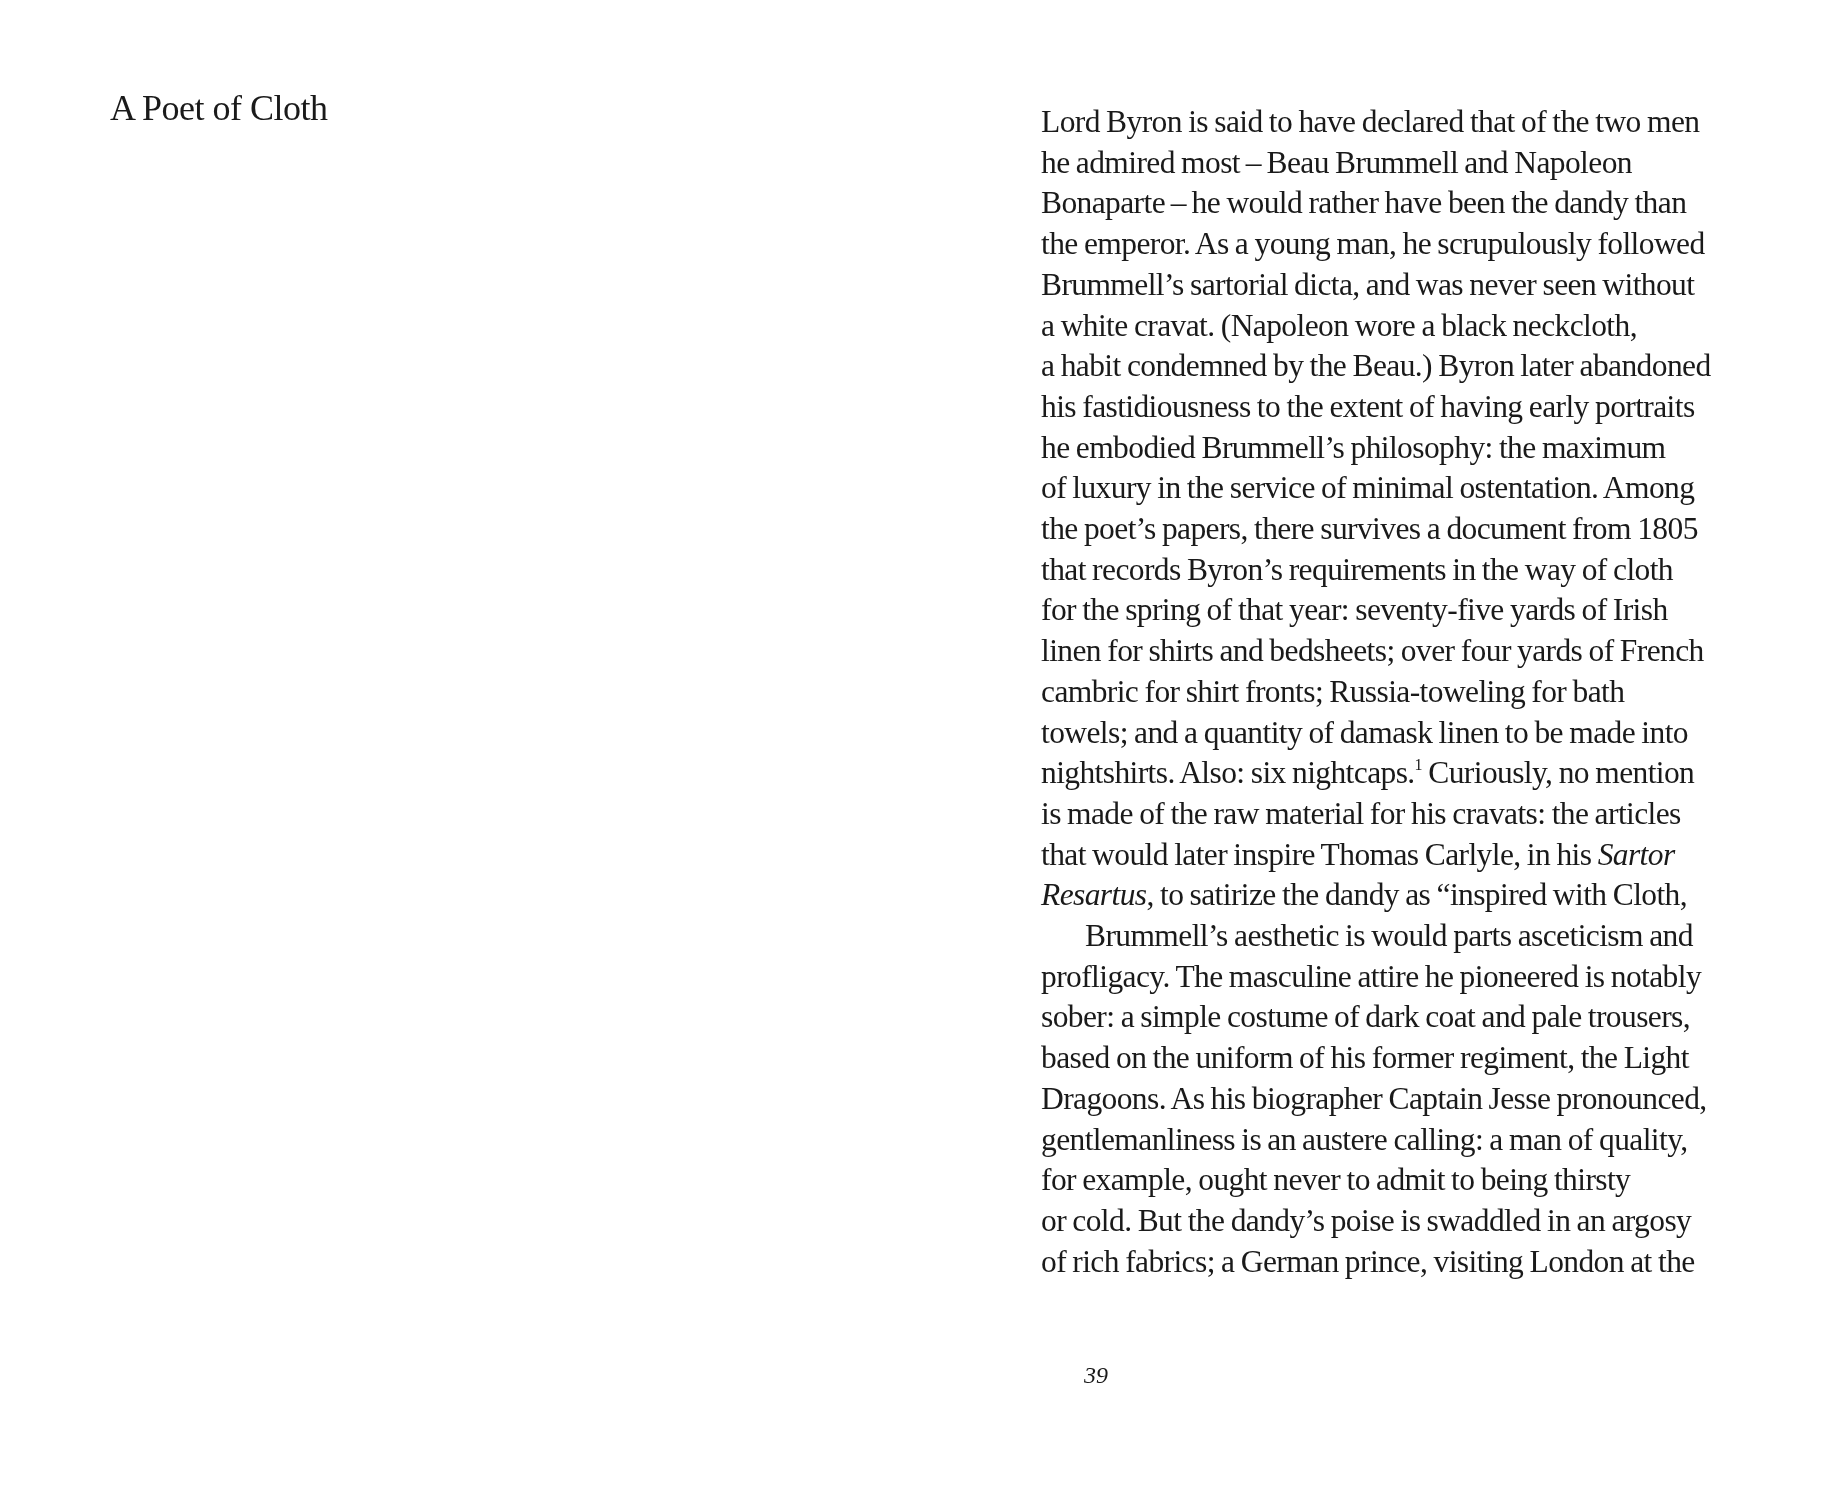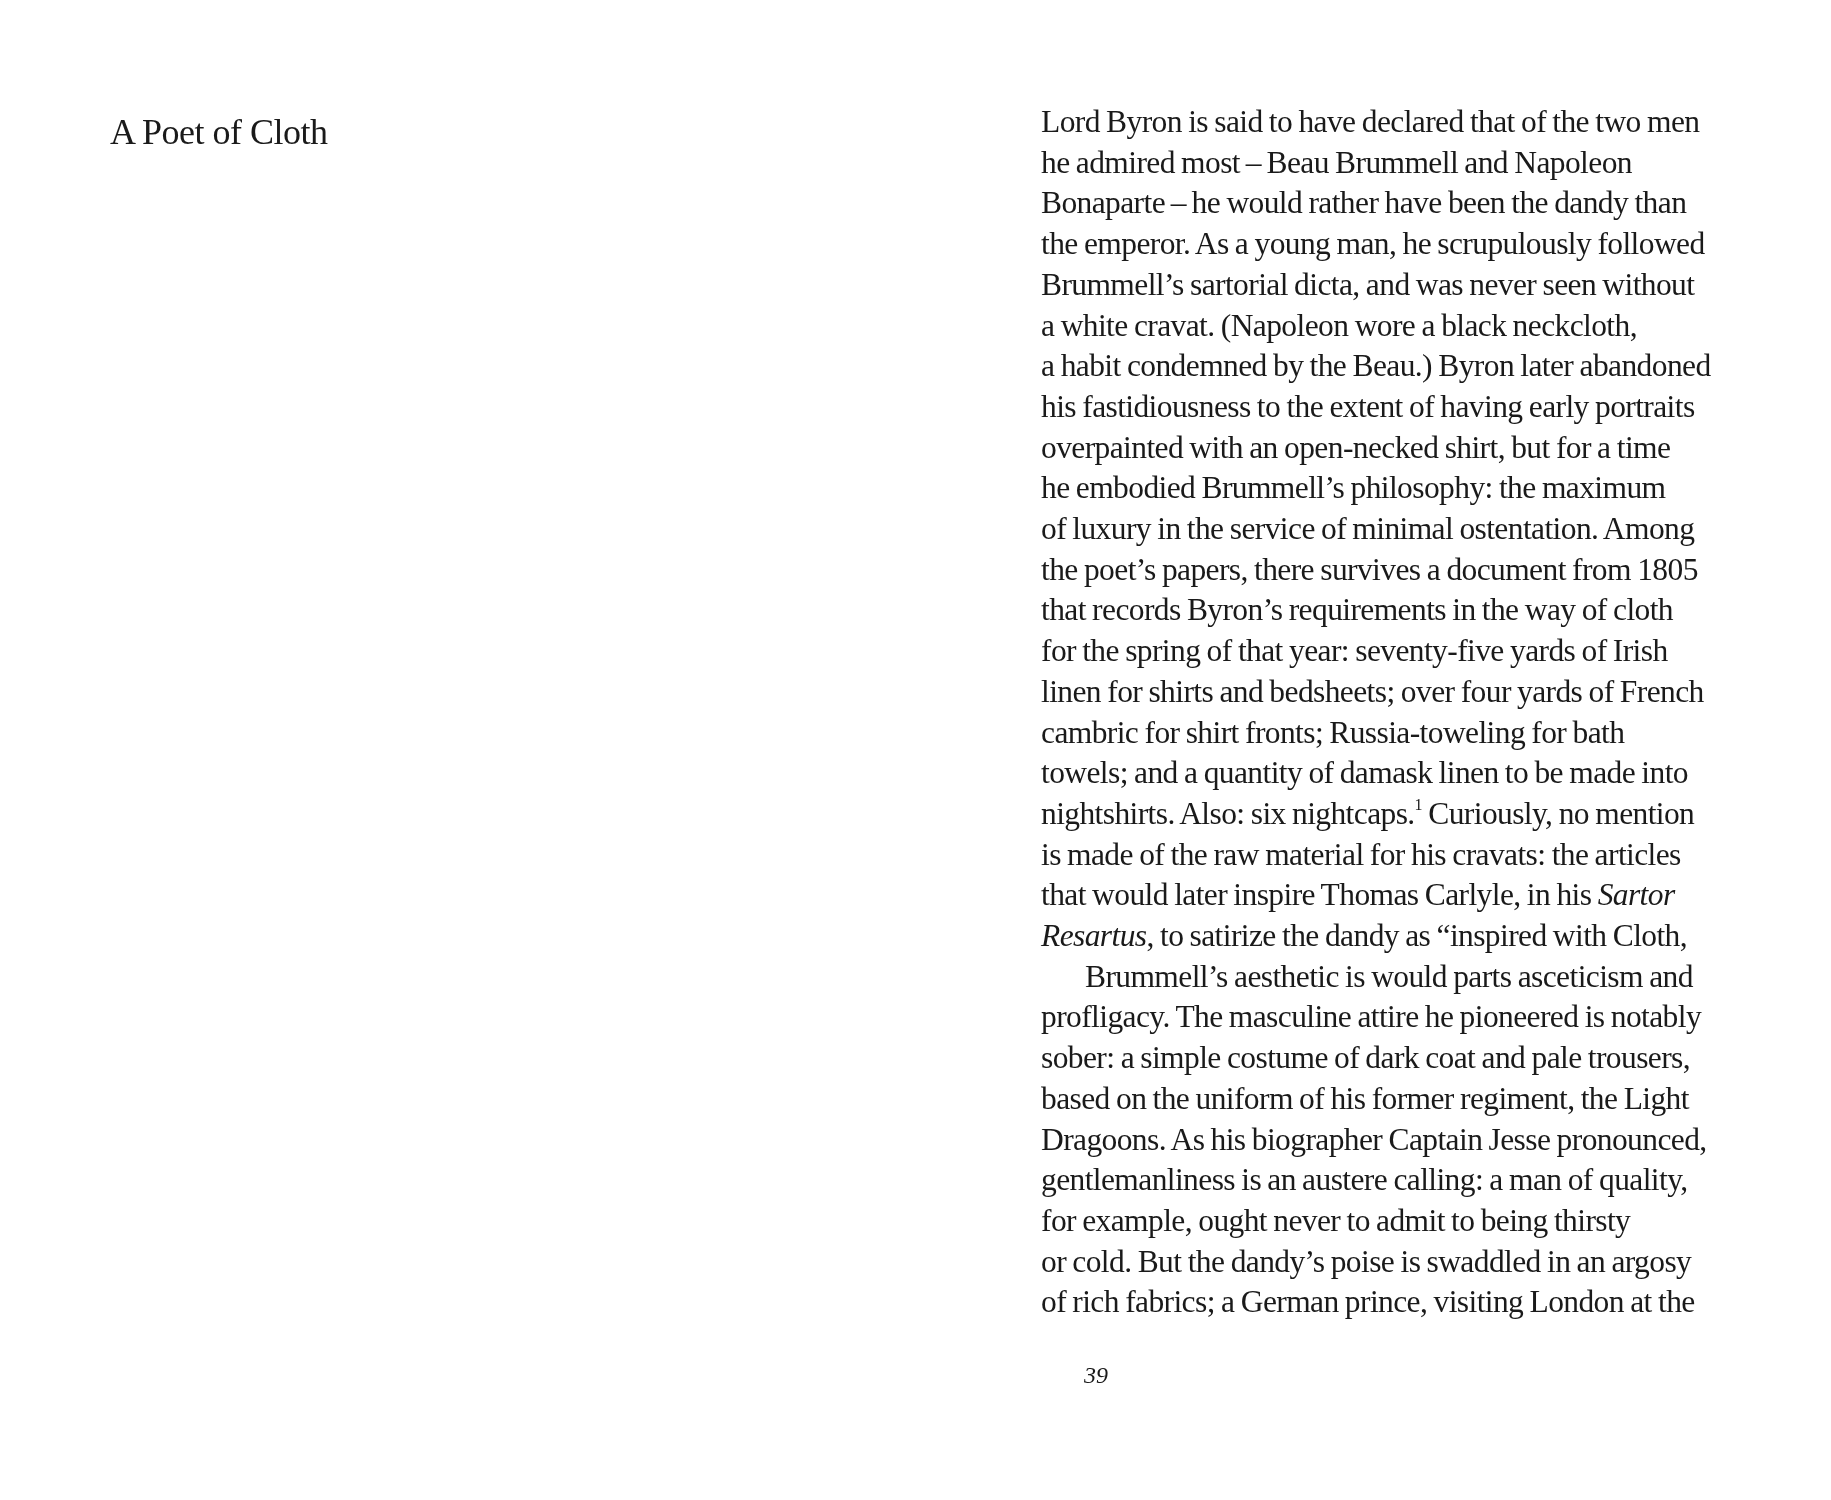--- a/index.html
+++ b/index.html
@@ -8,21 +8,20 @@
       color: #1a1a1a;
       font-family: "Liberation Serif", "DejaVu Serif", serif;
     }
     .spread { position: absolute; inset: 0; }
     .left-page { position: absolute; left: 0; top: 0; width: 915px; height: 1500px; }
     .right-page { position: absolute; left: 915px; top: 0; width: 916px; height: 1500px; }
     .running-title {
       position: absolute; left: 110px; top: 88px;
       font-size: 36px; letter-spacing: -0.5px; line-height: 40px;
       white-space: nowrap;
-      margin-top: 24px;
     }
     .text-block {
       position: absolute; left: 1041px; top: 102px; width: 730px;
     }
     .line {
       display: block; white-space: nowrap;
       font-size: 31.5px; line-height: 40.7px; letter-spacing: -0.6px;
       word-spacing: -1px;
     }
     .line.indent { padding-left: 44px; }
@@ -45,21 +44,20 @@
 
   <div class="text-block">
     <span class="line">Lord Byron is said to have declared that of the two men</span>
     <span class="line">he admired most – Beau Brummell and Napoleon</span>
     <span class="line">Bonaparte – he would rather have been the dandy than</span>
     <span class="line">the emperor. As a young man, he scrupulously followed</span>
     <span class="line">Brummell’s sartorial dicta, and was never seen without</span>
     <span class="line">a white cravat. (Napoleon wore a black neckcloth,</span>
     <span class="line">a habit condemned by the Beau.) Byron later abandoned</span>
     <span class="line">his fastidiousness to the extent of having early portraits</span>
-    <span class="line">overpainted with an open-necked shirt, but for a time</span>
     <span class="line">he embodied Brummell’s philosophy: the maximum</span>
     <span class="line">of luxury in the service of minimal ostentation. Among</span>
     <span class="line">the poet’s papers, there survives a document from 1805</span>
     <span class="line">that records Byron’s requirements in the way of cloth</span>
     <span class="line">for the spring of that year: seventy-five yards of Irish</span>
     <span class="line">linen for shirts and bedsheets; over four yards of French</span>
     <span class="line">cambric for shirt fronts; Russia-toweling for bath</span>
     <span class="line">towels; and a quantity of damask linen to be made into</span>
     <span class="line"><span>nightshirts. Also: six nightcaps.</span><sup>1</sup><span> Curiously, no mention</span></span>
     <span class="line">is made of the raw material for his cravats: the articles</span>

